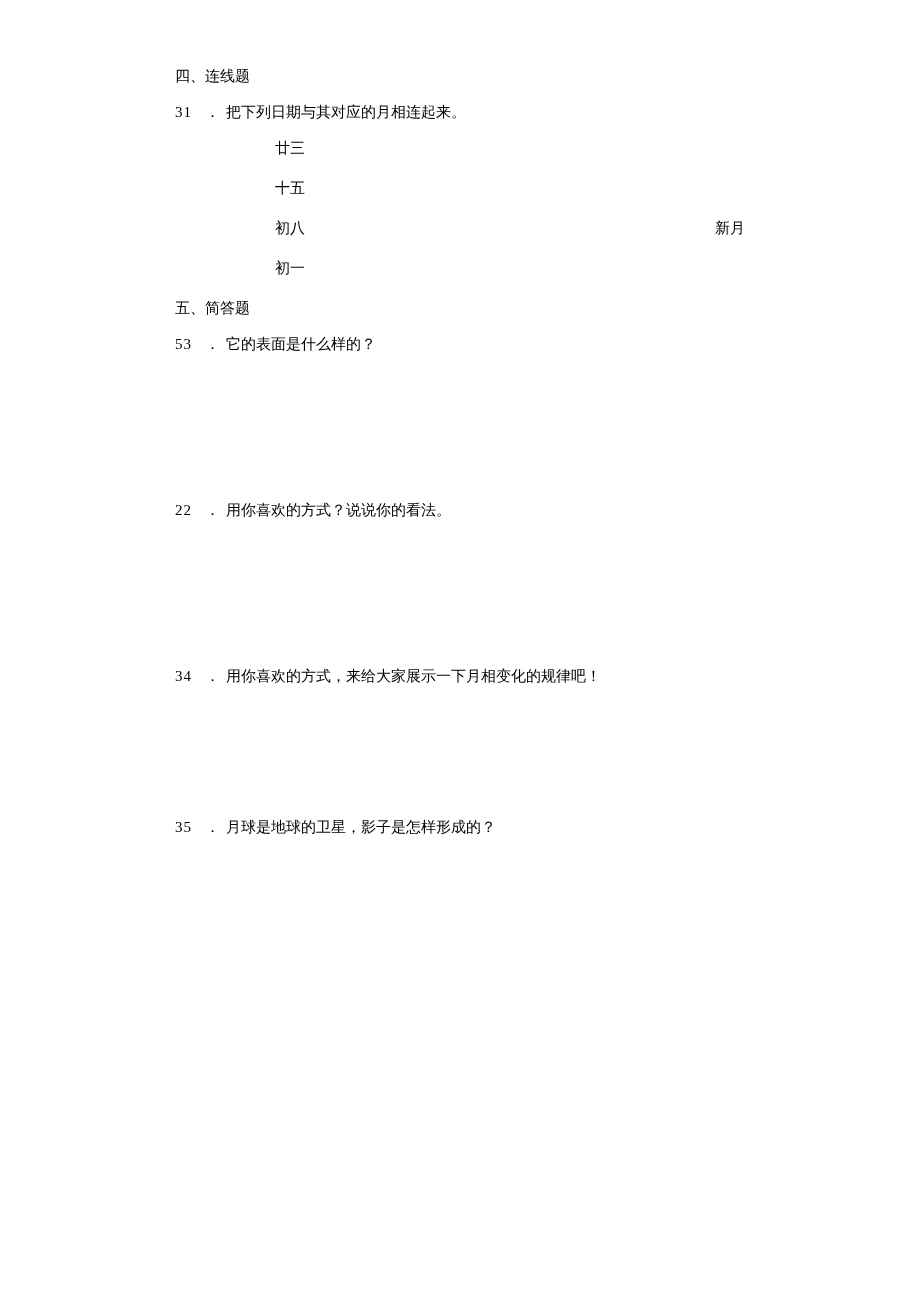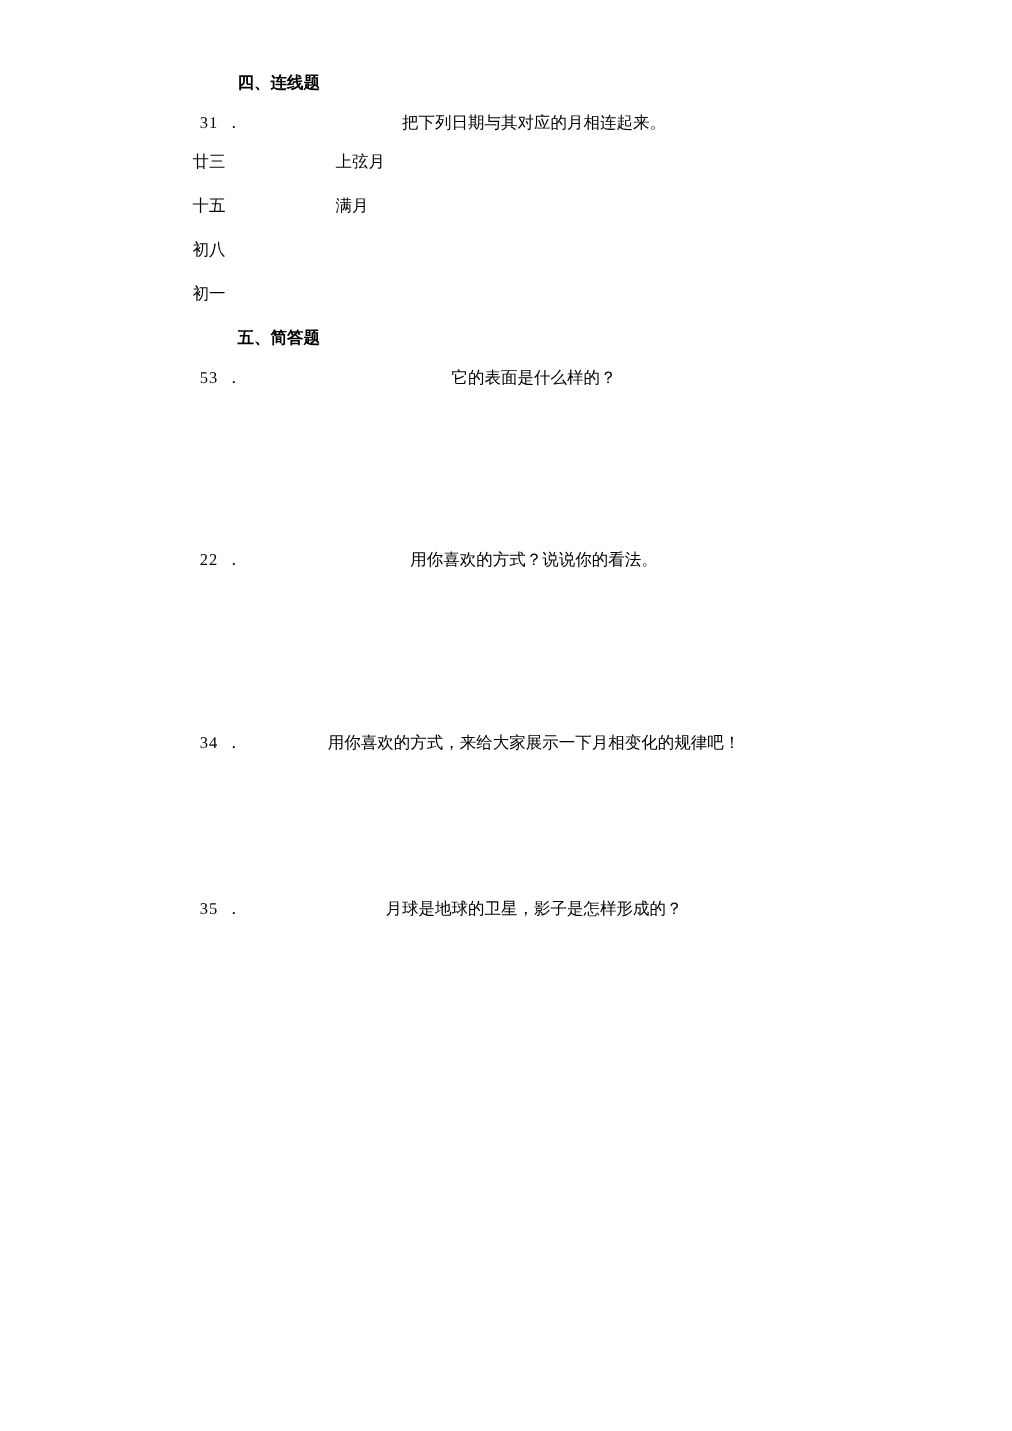--- a/index.html
+++ b/index.html
@@ -11,43 +11,42 @@
       width: 920px;
       height: 1301px;
       background: #ffffff;
       font-family: "SimSun", "宋体", serif;
       font-size: 15px;
       color: #000000;
       padding: 60px 175px 60px 175px;
       line-height: 1.6;
     }
     .section-heading {
-      font-weight: bold;
+      font-weight: normal;
       margin-bottom: 12px;
       margin-top: 4px;
-      margin-left: 41px;
     }
     .question-line {
       margin-bottom: 12px;
       display: flex;
-      text-align: center;
     }
     .question-number {
       min-width: 30px;
       letter-spacing: 1px;
     }
     .question-dot {
       margin-right: 6px;
     }
     .question-text {
       flex: 1;
     }
     .matching-row {
       display: flex;
       margin-bottom: 16px;
+      text-align: right;
     }
     .matching-left {
       width: 130px;
     }
     .matching-right {
       flex: 1;
     }
     .big-gap {
       height: 130px;
     }
@@ -61,28 +60,27 @@
 <div class="section-heading">四、连线题</div>
 
 <div class="question-line">
   <span class="question-number">31</span>
   <span class="question-dot">．</span>
   <span class="question-text">把下列日期与其对应的月相连起来。</span>
 </div>
 
 <div class="matching-row">
   <span class="matching-left">廿三</span>
-  <span class="matching-right">上弦月</span>
 </div>
 <div class="matching-row">
   <span class="matching-left">十五</span>
-  <span class="matching-right">满月</span>
 </div>
 <div class="matching-row">
   <span class="matching-left">初八</span>
+  <span class="matching-right">新月</span>
 </div>
 <div class="matching-row">
   <span class="matching-left">初一</span>
 </div>
 
 <div class="section-heading">五、简答题</div>
 
 <div class="question-line">
   <span class="question-number">53</span>
   <span class="question-dot">．</span>

